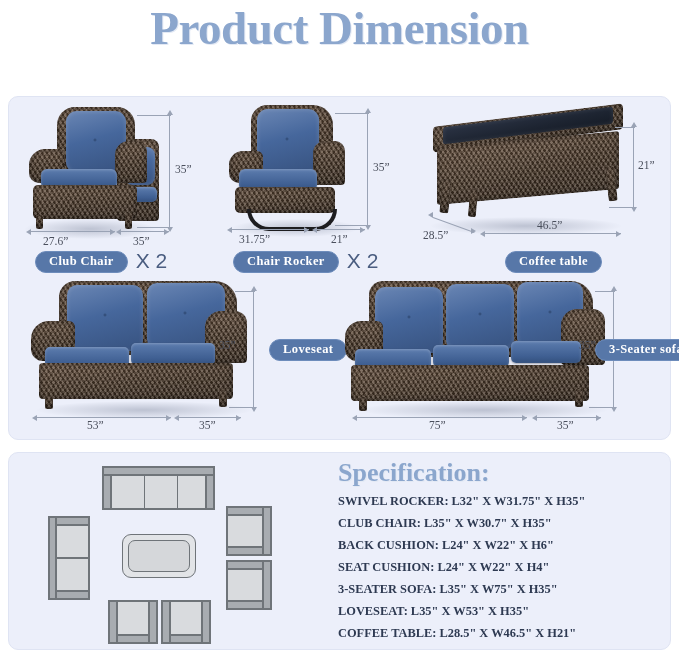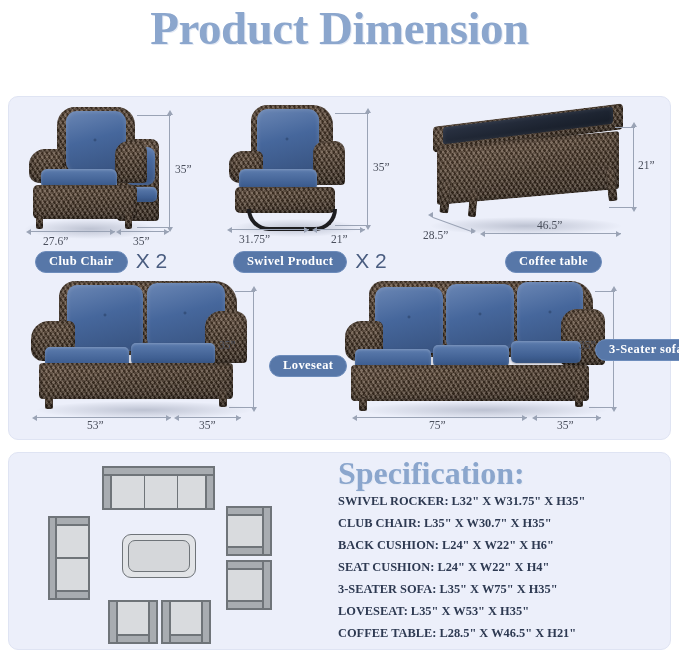--- a/index.html
+++ b/index.html
@@ -130,21 +130,21 @@
   .lay .arm{position:absolute;background:#a8acb1;border:1px solid #6f7479;box-sizing:border-box;}
   .lay .cushunit{position:absolute;background:#d9dbde;border:1px solid #6f7479;box-sizing:border-box;}
   .lay.table{background:#e2e4e7;border-radius:9px;}
   .lay.table .inner{position:absolute;inset:5px;background:#d5d7da;border:1.5px solid #6f7479;border-radius:7px;box-sizing:border-box;}
 
   
   #spec{position:absolute;left:336px;top:458px;width:334px;height:194px;}
   .spec-title{
     font-family:"Liberation Serif", serif;
     font-weight:bold;
-    font-size:32px;
+    font-size:26px;
     color:#8ba6cd;
     text-shadow:1px 1px 0 #e3e9f4;
     margin:0 0 2px 2px;
     line-height:30px;
   }
   .spec-line{
     font-family:"Liberation Serif", serif;
     font-weight:bold;
     font-size:12.4px;
     color:#2e3a52;
@@ -227,21 +227,21 @@
       <div class="arrow l" style="left:0px;top:125.5px;"></div>
       <div class="arrow r" style="left:77px;top:125.5px;"></div>
       <div class="dim" style="left:12px;top:132px;">31.75”</div>
 
       <div class="dline h" style="left:90px;top:128px;width:48px;"></div>
       <div class="arrow l" style="left:85px;top:125.5px;"></div>
       <div class="arrow r" style="left:133px;top:125.5px;"></div>
       <div class="dim" style="left:104px;top:132px;">21”</div>
 
       <div class="badge-row" style="left:6px;top:148px;">
-        <span class="pill">Swivel Product</span><span class="qty">X 2</span>
+        <span class="pill">Chair Rocker</span><span class="qty">X 2</span>
       </div>
     </div>
 
     <div class="cell" style="left:400px;top:4px;width:250px;height:170px;">
       <div class="shadowpad" style="left:22px;top:116px;width:190px;height:18px;"></div>
 
       <div class="furn wicker" style="left:24px;top:14px;width:190px;height:26px;border-radius:4px;transform:skewY(-7deg);"></div>
       <div class="furn glasstop" style="left:34px;top:16px;width:170px;height:17px;border-radius:3px;transform:skewY(-7deg);"></div>
 
       <div class="furn wicker" style="left:28px;top:38px;width:182px;height:58px;border-radius:3px;transform:skewY(-5deg);"></div>
@@ -300,21 +300,21 @@
       <div class="dline h" style="left:14px;top:140px;width:134px;"></div>
       <div class="arrow l" style="left:9px;top:137.5px;"></div>
       <div class="arrow r" style="left:143px;top:137.5px;"></div>
       <div class="dim" style="left:64px;top:142px;">53”</div>
 
       <div class="dline h" style="left:156px;top:140px;width:62px;"></div>
       <div class="arrow l" style="left:151px;top:137.5px;"></div>
       <div class="arrow r" style="left:213px;top:137.5px;"></div>
       <div class="dim" style="left:176px;top:142px;">35”</div>
 
-      <div class="badge-row" style="left:246px;top:78px;">
+      <div class="badge-row" style="left:246px;top:62px;">
         <span class="pill">Loveseat</span>
       </div>
     </div>
 
     <div class="cell" style="left:336px;top:180px;width:320px;height:158px;">
       <div class="shadowpad" style="left:16px;top:124px;width:246px;height:18px;"></div>
 
       <div class="furn wicker" style="left:24px;top:4px;width:224px;height:76px;border-radius:14px 22px 4px 4px;"></div>
       <div class="furn cush" style="left:30px;top:10px;width:68px;height:66px;border-radius:10px;">
         <div class="tuft" style="left:32px;top:28px;"></div>

